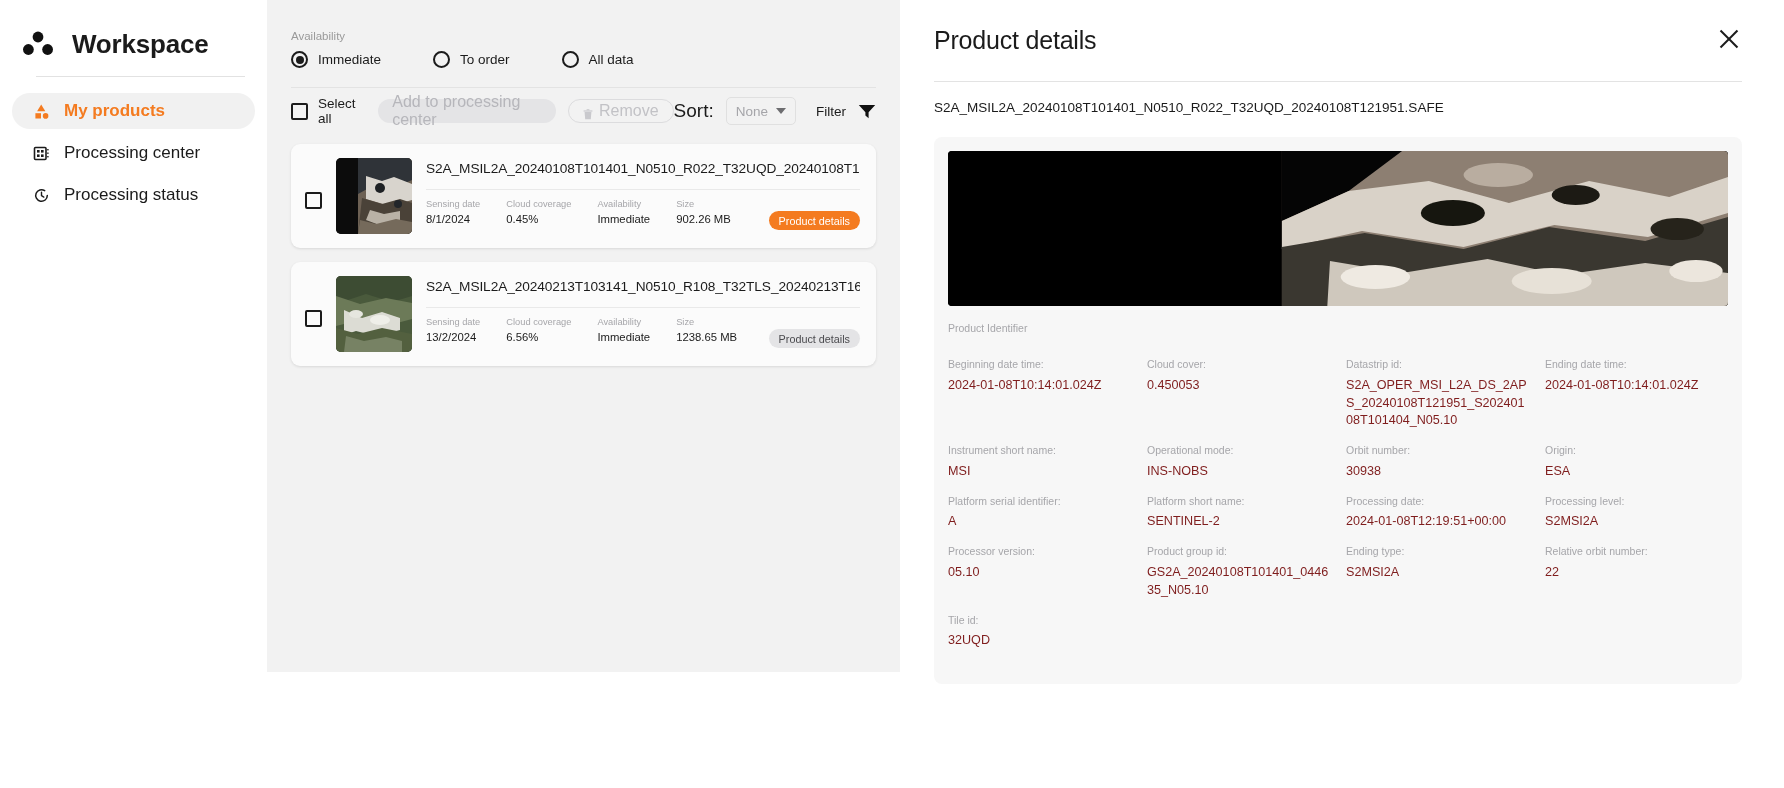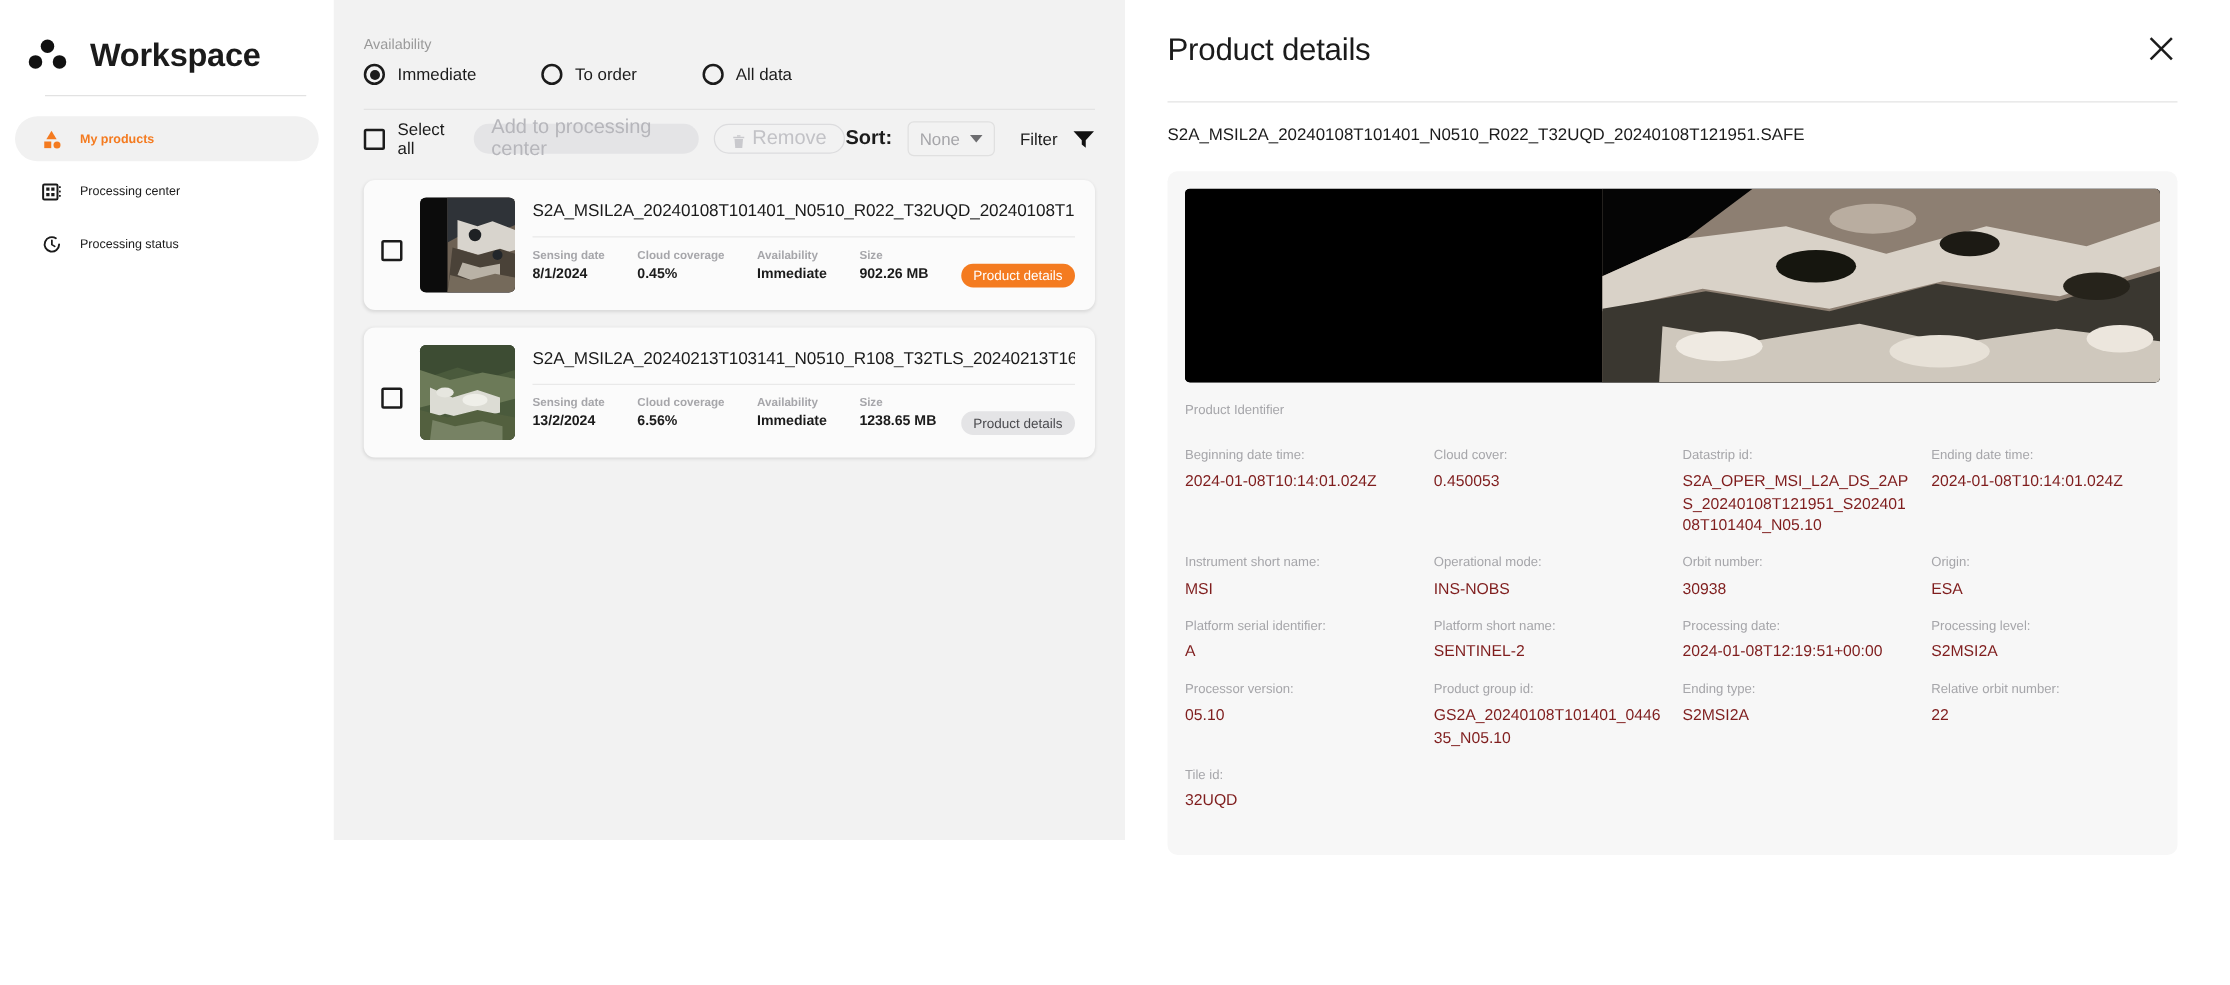--- a/index.html
+++ b/index.html
@@ -30,21 +30,21 @@
   }
   .brand-rule {
     margin: 14px 22px 0 36px;
     border-bottom: 1px solid #e2e2e2;
   }
   .nav { margin-top: 16px; padding: 0 12px; }
   .nav-item {
     display: flex; align-items: center; gap: 14px;
     height: 36px; padding: 0 20px;
     border-radius: 18px;
-    font-size: 10px; color: #1b1b1b;
+    font-size: 17px; color: #1b1b1b;
     cursor: pointer;
     margin-bottom: 6px;
   }
   .nav-item.active { background: #f1f1f1; color: #f47b20; font-weight: 600; }
   .nav-icon { width: 18px; height: 18px; display: flex; align-items: center; justify-content: center; flex: 0 0 18px; }
 
   
   .center {
     width: 633px; min-width: 633px; height: 672px;
     background: #f2f2f2;
@@ -83,21 +83,21 @@
   .select-all-text { font-size: 13.5px; color: #1b1b1b; }
   .pill {
     border-radius: 16px; height: 24px;
     display: inline-flex; align-items: center; gap: 6px;
     font-size: 16px; padding: 0 14px;
   }
   .pill-filled { background: #e4e4e6; color: #b6b6bb; margin-left: 18px; }
   .pill-outline { background: transparent; color: #c2c2c6; border: 1px solid #dcdcde; margin-left: 12px; }
   .trash-ic { width: 10px; height: 11px; position: relative; display:inline-block; }
   .toolbar-right { margin-left: auto; display: flex; align-items: center; gap: 12px; }
-  .sort-label { font-size: 16px; color: #1b1b1b; font-weight: bold; }
+  .sort-label { font-size: 19px; color: #1b1b1b; }
   .sort-select {
     border: 1px solid #e0e0e0; border-radius: 5px; background: #f2f2f2;
     height: 28px; min-width: 66px; padding: 0 9px;
     display: flex; align-items: center; justify-content: space-between; gap: 8px;
     font-size: 13.5px; color: #a5a5a9; cursor: pointer;
   }
   .caret { width: 0; height: 0; border-left: 5px solid transparent; border-right: 5px solid transparent; border-top: 6px solid #6d6d70; }
   .filter-label { font-size: 13.5px; color: #1b1b1b; margin-left: 8px; }
   .funnel { width: 18px; height: 15px; cursor: pointer; }
 
@@ -120,21 +120,21 @@
     flex: 0 0 76px; background: #222;
     position: relative;
   }
   .card-body { flex: 1 1 auto; min-width: 0; padding-top: 3px; }
   .card-title {
     font-size: 13.7px; color: #1b1b1b;
     white-space: nowrap; overflow: hidden; text-overflow: clip;
     letter-spacing: -0.1px;
   }
   .card-rule { border-bottom: 1px solid #e9e9e9; margin: 13px 0 9px 0; }
-  .meta-row { display: flex; font-weight: bold; }
+  .meta-row { display: flex; }
   .meta-col { margin-right: 26px; }
   .meta-col.c0 { min-width: 51px; }
   .meta-col.c1 { min-width: 55px; }
   .meta-col.c2 { min-width: 52px; }
   .meta-k { font-size: 9.3px; color: #a6a6aa; margin-bottom: 4px; white-space: nowrap; }
   .meta-v { font-size: 11.3px; color: #1b1b1b; white-space: nowrap; }
   .details-badge {
     position: absolute; right: 16px; bottom: 18px;
     border-radius: 12px; height: 19px; padding: 0 10px;
     display: inline-flex; align-items: center;

